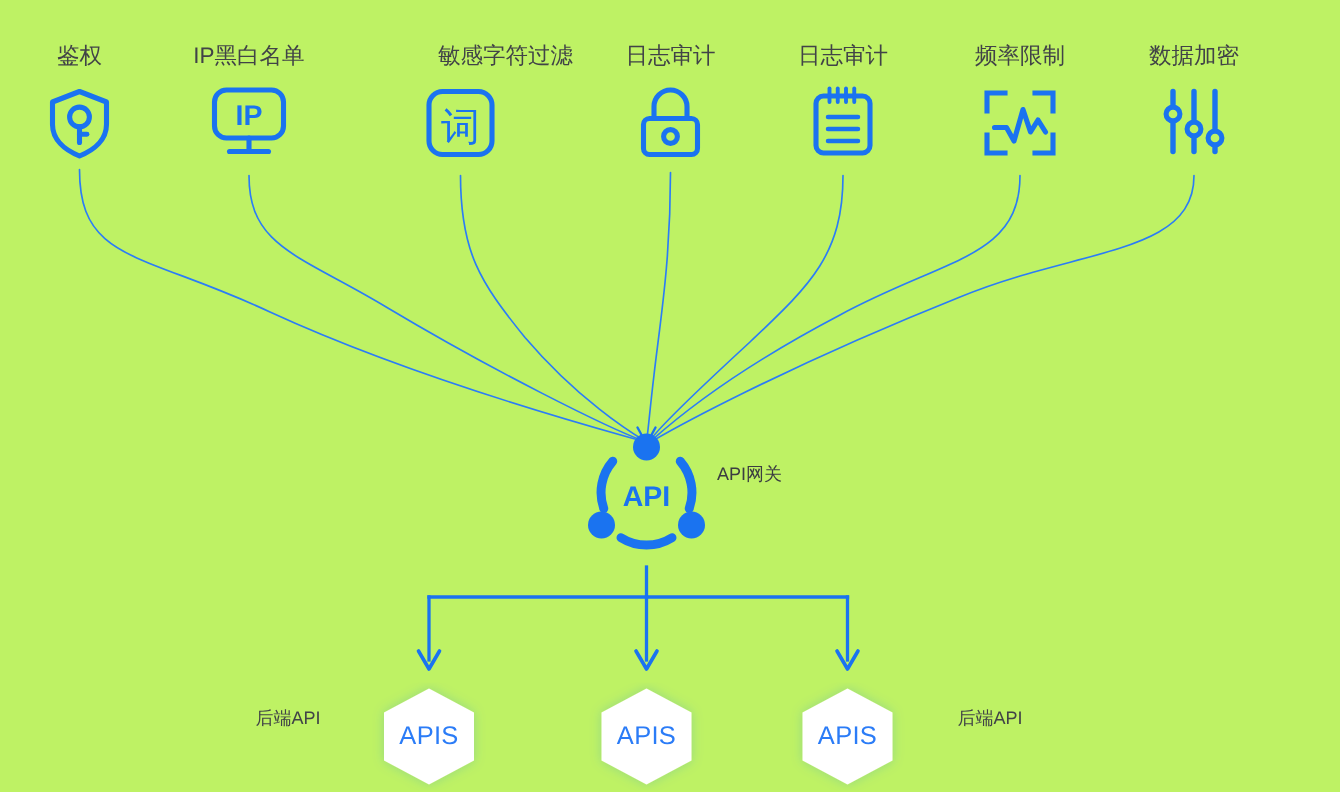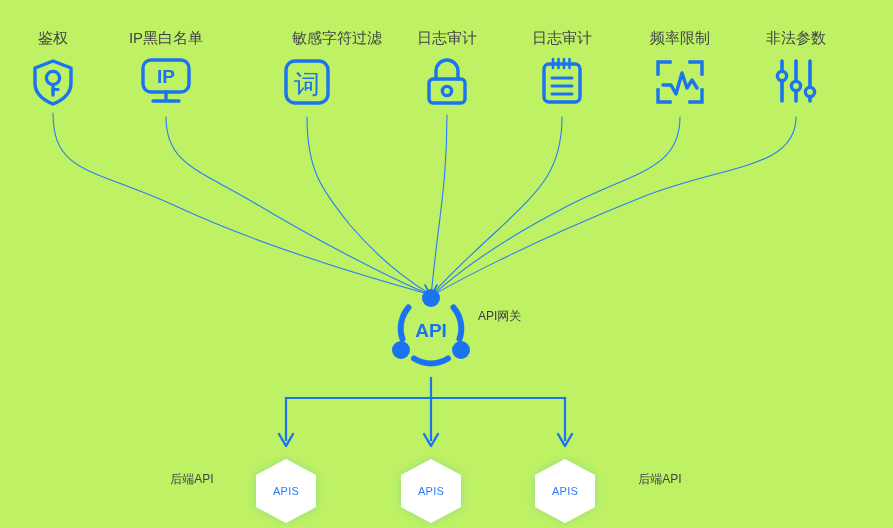--- a/index.html
+++ b/index.html
@@ -74,21 +74,21 @@
   }
   .hexnode .hexlabel {
     position: absolute;
     left: 0;
     top: 0;
     width: 78px;
     height: 72px;
     display: flex;
     align-items: center;
     justify-content: center;
-    font-size: 11px;
+    font-size: 17px;
     color: #2b7cf7;
     letter-spacing: 0.2px;
   }
   .backend-label {
     position: absolute;
     top: 479px;
     font-size: 12px;
     color: #414347;
     white-space: nowrap;
     transform: translate(-50%, -50%);
@@ -202,21 +202,21 @@
           <path d="M36,4 L48,4 L48,16"></path>
           <path d="M48,32 L48,44 L36,44"></path>
           <path d="M16,44 L4,44 L4,32"></path>
         </g>
         <path d="M9,27 L17,27 L22,36 L28,15 L33,30 L38,22 L43,30" fill="none" stroke="#1a73f0" stroke-width="3.4" stroke-linejoin="round" stroke-linecap="round"></path>
       </svg>
     </div>
   </div>
 
   <div class="feature" style="left:796px; top:28px;">
-    <div class="feature-label">非法参数</div>
+    <div class="feature-label">数据加密</div>
     <div class="feature-icon">
       <svg width="50" height="50" viewBox="0 0 50 50" xmlns="http://www.w3.org/2000/svg">
         <g stroke="#1a73f0" stroke-width="3.6" stroke-linecap="round">
           <path d="M11,4 L11,13"></path>
           <path d="M11,25 L11,44"></path>
           <path d="M25,4 L25,23"></path>
           <path d="M25,35 L25,44"></path>
           <path d="M39,4 L39,29"></path>
           <path d="M39,41 L39,44"></path>
         </g>

